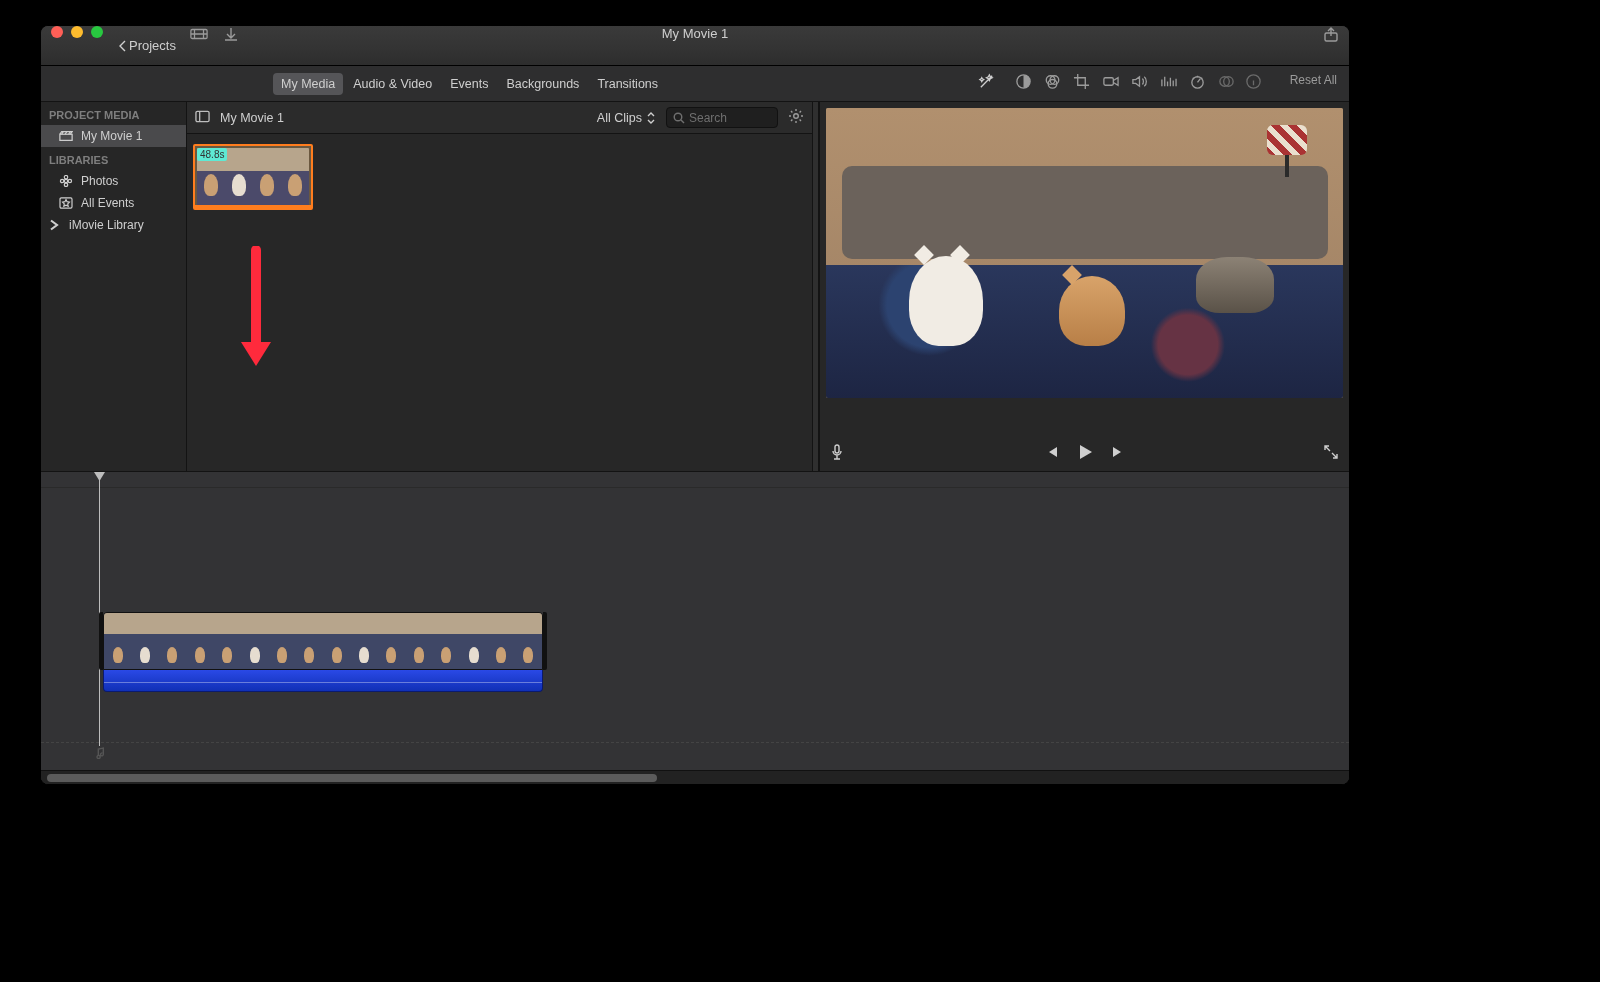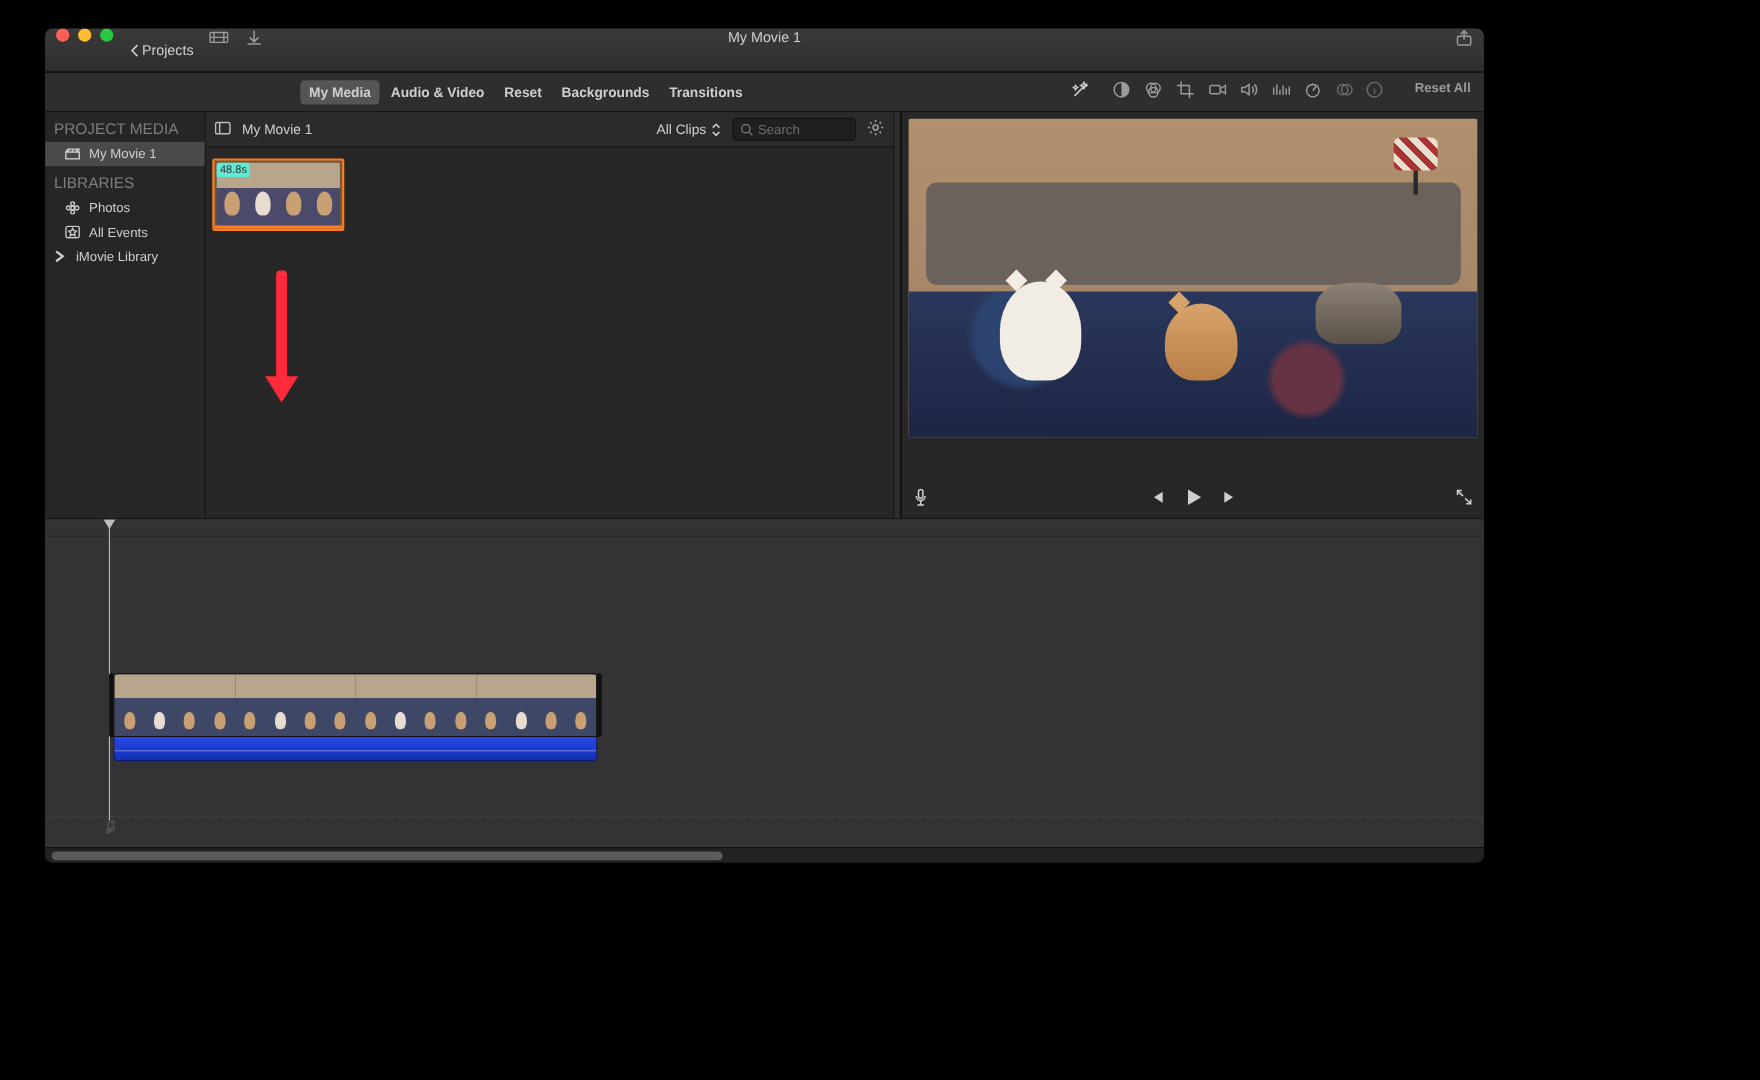--- a/index.html
+++ b/index.html
@@ -45,37 +45,36 @@
   .back-proj svg{width:8px;height:12px;}
   .tb-icons{margin-left:14px;display:flex;gap:14px;color:var(--text-dim);}
   .tb-icons svg{width:18px;height:16px;}
   .tb-title{position:absolute;left:50%;transform:translateX(-50%);color:var(--text);font-size:13px;}
   .tb-share{position:absolute;right:10px;color:var(--text-dim);}
   .tb-share svg{width:16px;height:16px;}
   
   .toolbar{
     height:36px;background:var(--win);display:flex;align-items:center;
     border-bottom:1px solid var(--border);
-    font-weight:bold;
   }
   .tabs{display:flex;gap:2px;margin-left:232px;font-size:12.5px;}
   .tab{color:var(--text);padding:4px 8px;border-radius:4px;cursor:default;}
   .tab.active{background:#555558;}
   .adjust-bar{margin-left:auto;display:flex;align-items:flex-start;gap:12px;padding-right:12px;}
   .wand{color:var(--text);margin-right:8px;}
   .adjust-icons{display:flex;gap:12px;color:var(--text-dim);}
   .adjust-icons span, .adjust-cluster span{display:inline-flex;}
   .adjust-icons svg, .wand svg, .adjust-cluster svg{width:17px;height:17px;}
   .adjust-cluster{display:flex;gap:10px;color:#6a6a6a;}
   .reset-all{color:var(--text-dim);font-size:12px;margin-left:16px;}
   
   .upper{display:flex;height:370px;border-bottom:1px solid var(--border);}
   
   .sidebar{width:146px;background:#262626;border-right:1px solid var(--border);font-size:12px;}
-  .side-h{color:#7e7e7e;font-size:14px;font-weight:400;padding:7px 8px 4px;}
+  .side-h{color:#7e7e7e;font-size:11px;font-weight:700;padding:7px 8px 4px;}
   .side-item{color:var(--text);display:flex;align-items:center;gap:8px;padding:4px 8px 4px 18px;cursor:default;}
   .side-item.sel{background:var(--select);}
   .side-item svg{width:14px;height:12px;flex:none;stroke:currentColor;fill:none;}
   .side-item.lib{padding-left:6px;}
   .disclose{width:8px;height:8px;display:inline-block;}
   
   .browser{flex:1;background:#272727;position:relative;display:flex;flex-direction:column;}
   .browser-head{height:32px;background:#2b2b2b;border-bottom:1px solid var(--border);display:flex;align-items:center;padding:0 8px;gap:10px;font-size:12.5px;}
   .bh-left svg{width:15px;height:13px;}
   .bh-title{color:var(--text);}
@@ -198,21 +197,21 @@
           <path d="M8 10V2M5 5l3-3 3 3"></path>
           <rect x="2" y="7" width="12" height="8" rx="1.5"></rect>
         </svg>
     </div>
   </div>
 
   <div class="toolbar">
     <div class="tabs">
       <div class="tab active">My Media</div>
       <div class="tab">Audio &amp; Video</div>
-      <div class="tab">Reset</div>
+      <div class="tab">Events</div>
       <div class="tab">Backgrounds</div>
       <div class="tab">Transitions</div>
     </div>
     <div class="adjust-bar">
       <span class="wand"><svg viewBox="0 0 18 18">
             <path d="M3 15 15 3M12 2l1 2 2 1-2 1-1 2-1-2-2-1 2-1zM4 5l.6 1.2L6 7l-1.4.8L4 9l-.6-1.2L2 7l1.4-.8z"></path>
           </svg></span>
       <div class="adjust-icons">
         <span>
             <svg viewBox="0 0 18 18">

